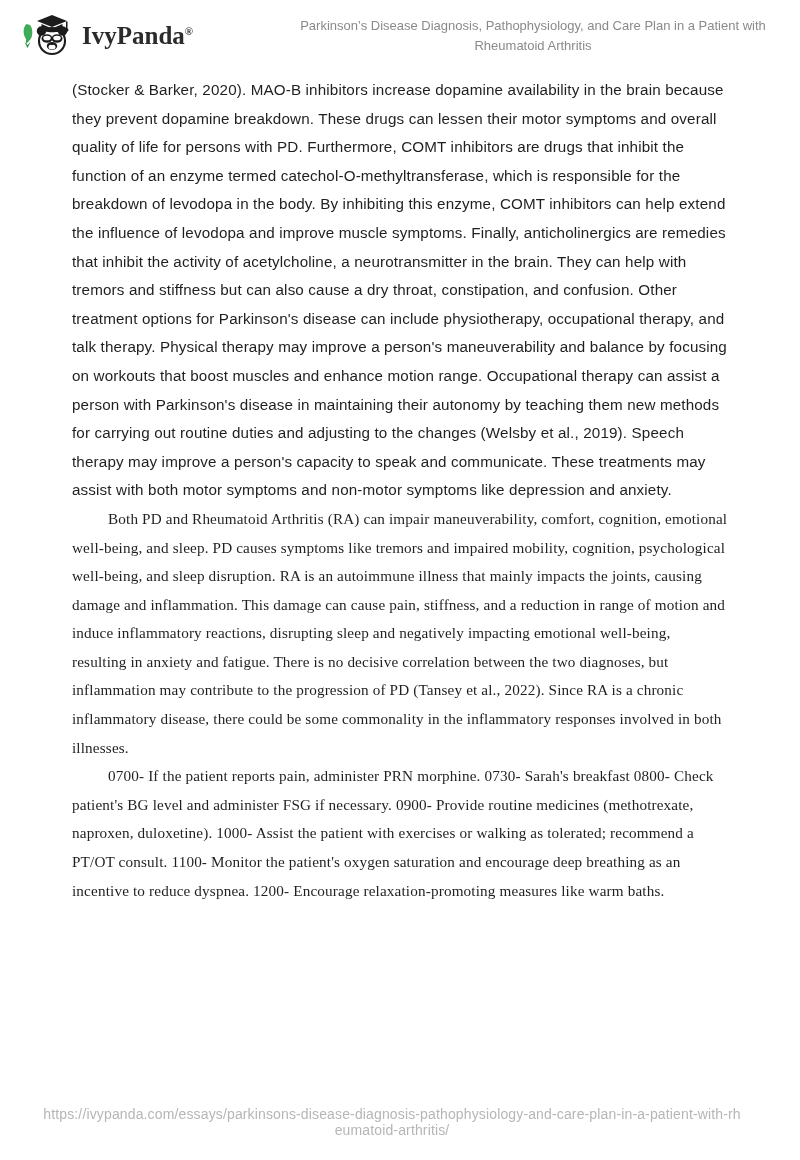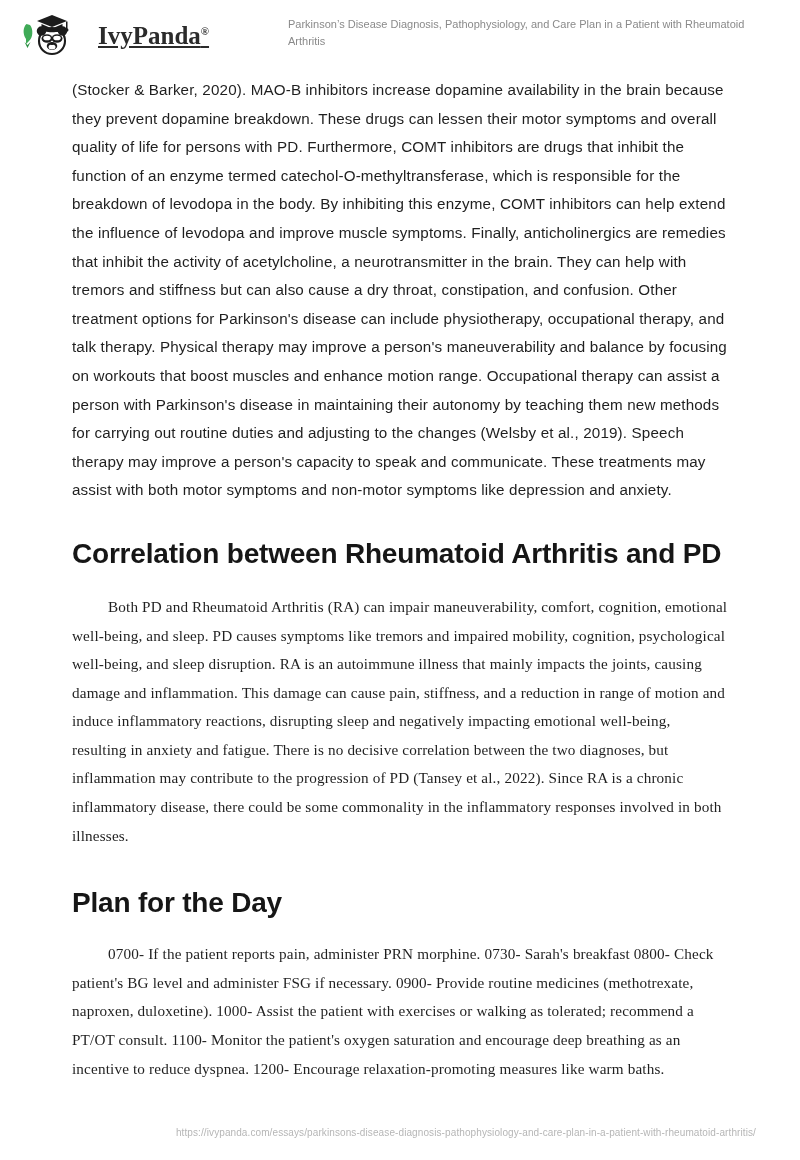--- a/index.html
+++ b/index.html
@@ -49,34 +49,33 @@
     display: block;
   }
 
   .brand-wordmark {
     font-family: "Liberation Serif", serif;
     font-weight: bold;
     font-size: 25px;
     color: #2b2b2b;
     letter-spacing: 0px;
     line-height: 1;
-    margin-left: 18px;
+    margin-left: 2px;
     white-space: nowrap;
-    text-decoration: underline;
   }
   .brand-wordmark .reg {
     font-size: 11px;
     vertical-align: super;
     font-weight: bold;
   }
 
   .header-title {
     flex: 1 1 auto;
-    text-align: left;
-    font-size: 11px;
+    text-align: center;
+    font-size: 13px;
     line-height: 1.55;
     color: #8a8a8a;
     padding-top: 6px;
     padding-left: 70px;
     padding-right: 4px;
     font-weight: normal;
   }
 
   
   .content {
@@ -110,24 +109,24 @@
 
   h2.section-heading.tight {
     margin-top: 34px;
     margin-bottom: 18px;
   }
 
   
   .page-footer {
     position: absolute;
     left: 0;
-    right: 4px;
+    right: 16px;
     bottom: 22px;
-    text-align: right;
-    font-size: 10px;
+    text-align: center;
+    font-size: 14px;
     color: #b6b6b6;
     letter-spacing: 0.01em;
     padding: 0 40px;
     box-sizing: border-box;
     word-break: break-all;
   }
 </style>
 </head>
 <body>
 
@@ -183,25 +182,23 @@
       <span class="brand-wordmark"><span>IvyPanda</span><span class="reg">®</span></span>
     </div>
 
     <div class="header-title">Parkinson’s Disease Diagnosis, Pathophysiology, and Care Plan in a Patient with Rheumatoid Arthritis</div>
   </div>
 
   <div class="content">
 
     <p class="body-text">(Stocker &amp; Barker, 2020). MAO-B inhibitors increase dopamine availability in the brain because they prevent dopamine breakdown. These drugs can lessen their motor symptoms and overall quality of life for persons with PD. Furthermore, COMT inhibitors are drugs that inhibit the function of an enzyme termed catechol-O-methyltransferase, which is responsible for the breakdown of levodopa in the body. By inhibiting this enzyme, COMT inhibitors can help extend the influence of levodopa and improve muscle symptoms. Finally, anticholinergics are remedies that inhibit the activity of acetylcholine, a neurotransmitter in the brain. They can help with tremors and stiffness but can also cause a dry throat, constipation, and confusion. Other treatment options for Parkinson's disease can include physiotherapy, occupational therapy, and talk therapy. Physical therapy may improve a person's maneuverability and balance by focusing on workouts that boost muscles and enhance motion range. Occupational therapy can assist a person with Parkinson's disease in maintaining their autonomy by teaching them new methods for carrying out routine duties and adjusting to the changes (Welsby et al., 2019). Speech therapy may improve a person's capacity to speak and communicate. These treatments may assist with both motor symptoms and non-motor symptoms like depression and anxiety.</p>
 
-    <h2 class="section-heading">Correlation between Rheumatoid Arthritis and PD</h2>
 
     <p class="body-text indented">Both PD and Rheumatoid Arthritis (RA) can impair maneuverability, comfort, cognition, emotional well-being, and sleep. PD causes symptoms like tremors and impaired mobility, cognition, psychological well-being, and sleep disruption. RA is an autoimmune illness that mainly impacts the joints, causing damage and inflammation. This damage can cause pain, stiffness, and a reduction in range of motion and induce inflammatory reactions, disrupting sleep and negatively impacting emotional well-being, resulting in anxiety and fatigue. There is no decisive correlation between the two diagnoses, but inflammation may contribute to the progression of PD (Tansey et al., 2022). Since RA is a chronic inflammatory disease, there could be some commonality in the inflammatory responses involved in both illnesses.</p>
 
-    <h2 class="section-heading tight">Plan for the Day</h2>
 
     <p class="body-text indented">0700- If the patient reports pain, administer PRN morphine.  0730- Sarah's breakfast  0800- Check patient's BG level and administer FSG if necessary.  0900- Provide routine medicines (methotrexate, naproxen, duloxetine).  1000- Assist the patient with exercises or walking as tolerated; recommend a PT/OT consult.  1100- Monitor the patient's oxygen saturation and encourage deep breathing as an incentive to reduce dyspnea.  1200- Encourage relaxation-promoting measures like warm baths.</p>
 
   </div>
 
   <div class="page-footer">https://ivypanda.com/essays/parkinsons-disease-diagnosis-pathophysiology-and-care-plan-in-a-patient-with-rheumatoid-arthritis/</div>
 
 </div>
 
 </body></html>

